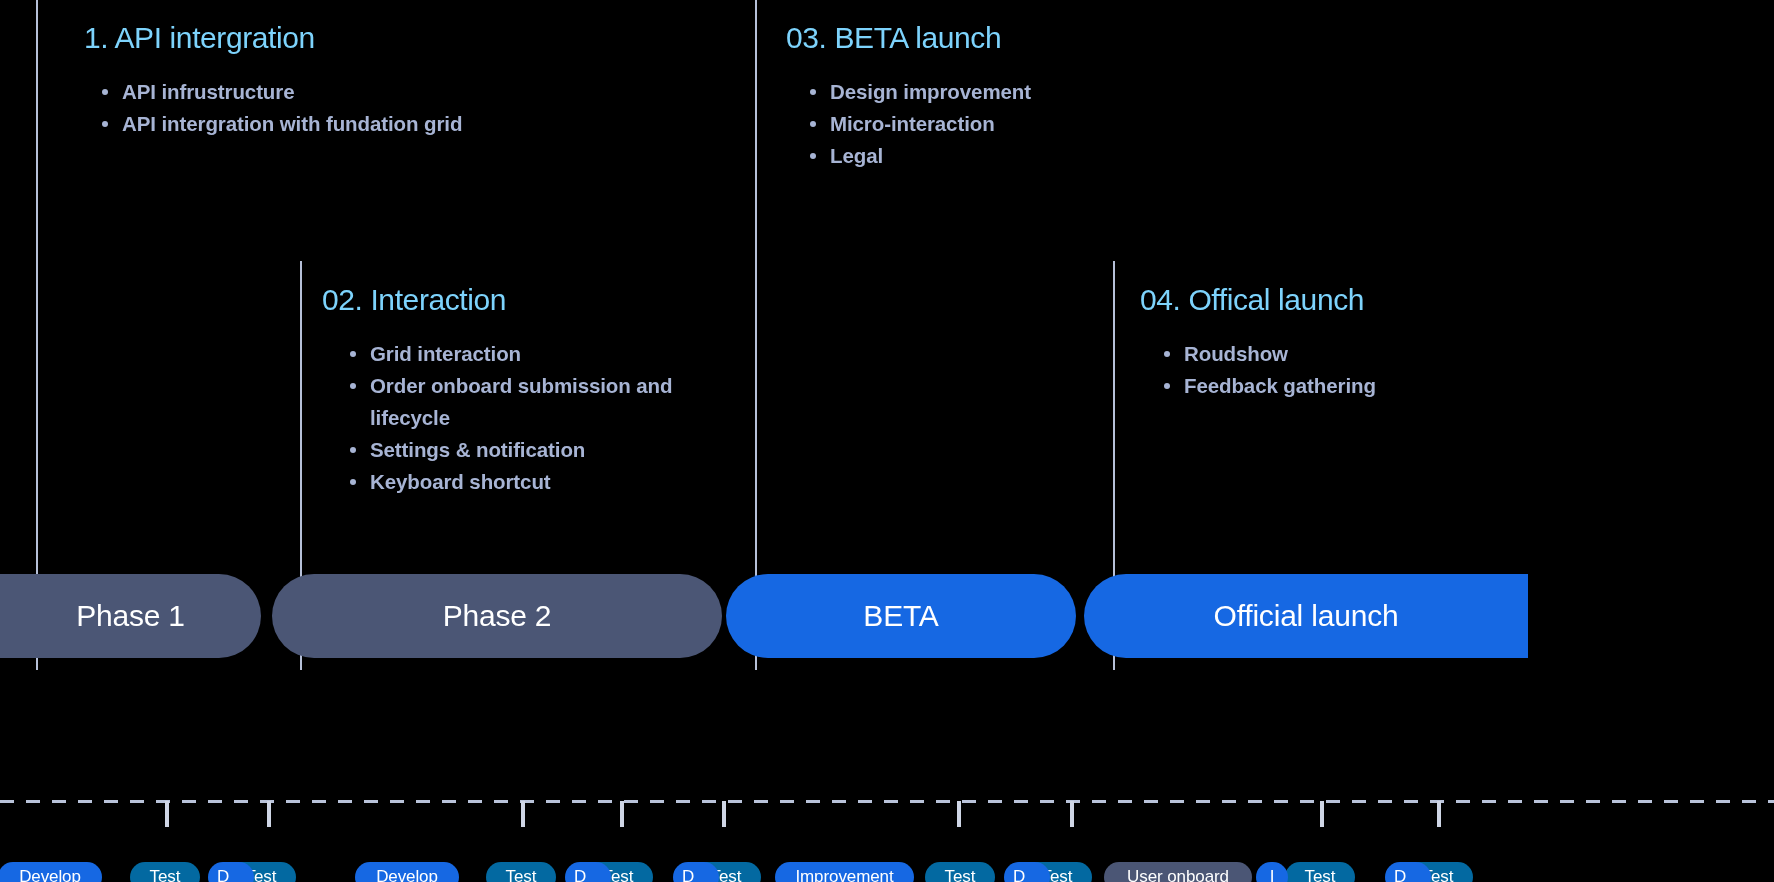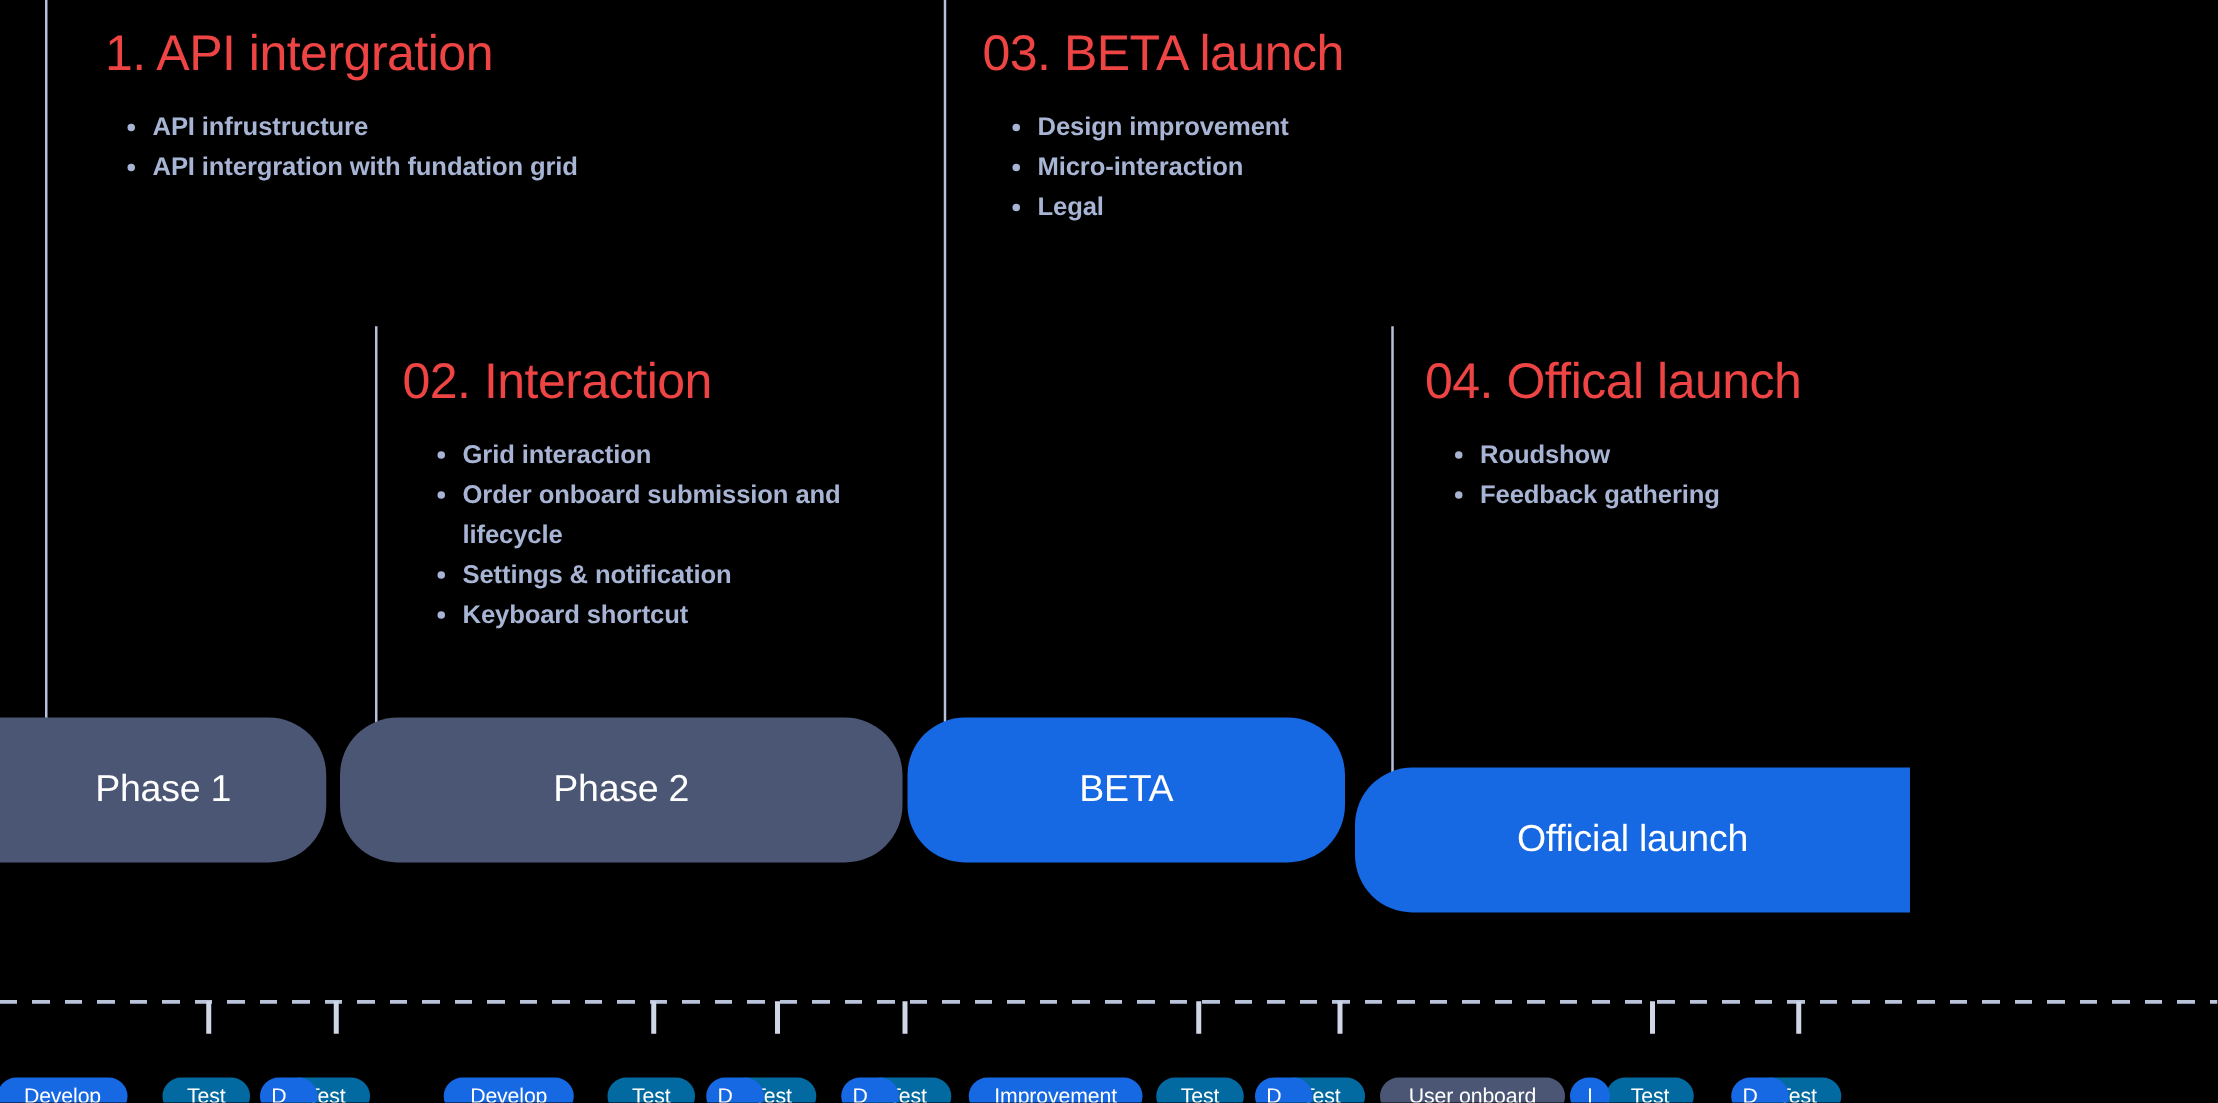--- a/index.html
+++ b/index.html
@@ -5,22 +5,22 @@
   html,body{margin:0;padding:0;background:#000;}
   body{width:1774px;height:882px;overflow:hidden;font-family:"Liberation Sans",sans-serif;}
   #stage{position:relative;width:1774px;height:882px;background:#000;}
 
   
   .vline{position:absolute;width:2px;background:#b6c0d8;}
 
   
   .section{position:absolute;}
   .sec-title{
-    color:#ef4444;
-    font-size:40px;
+    color:#7dd3fc;
+    font-size:30px;
     font-weight:400;
     letter-spacing:-0.4px;
     white-space:nowrap;
     line-height:1.05;
   }
   .sec-list{list-style:none;margin:12px;padding:0;}
   .sec-list li{
     position:relative;
     color:#a7b4d4;
     font-size:20.5px;
@@ -33,21 +33,21 @@
     content:"";
     position:absolute;
     left:6px;top:13px;
     width:6px;height:6px;border-radius:50%;
     background:#a7b4d4;
   }
 
   
   #bars{position:absolute;left:0;top:574px;height:92px;width:1774px;}
   .bar{
-    position:absolute;top:0;height:116px;
+    position:absolute;top:0;height:84px;
     display:flex;align-items:center;justify-content:center;
     color:#ffffff;font-size:30px;font-weight:400;letter-spacing:-0.2px;
     border-radius:46px;
   }
   .bar.slate{background:#4b5675;}
   .bar.blue{background:#1668e3;}
   .bar.flat-left{border-top-left-radius:0;border-bottom-left-radius:0;}
   .bar.flat-right{border-top-right-radius:0;border-bottom-right-radius:0;}
 
   
@@ -111,21 +111,21 @@
     <ul class="sec-list" style="margin-top:22px;width:420px;margin-left:18px;">
       <li>Roudshow</li>
       <li>Feedback gathering</li>
     </ul>
   </div>
 
   <div id="bars">
     <div class="bar slate flat-left" style="left:0px;width:261px;">Phase 1</div>
     <div class="bar slate" style="left:272px;width:450px;">Phase 2</div>
     <div class="bar blue" style="left:726px;width:350px;">BETA</div>
-    <div class="bar blue flat-right" style="left:1084px;width:444px;margin-top:40px;">Official launch</div>
+    <div class="bar blue flat-right" style="left:1084px;width:444px;">Official launch</div>
   </div>
 
   <div id="ruler"></div>
   <div class="tick" style="left:165px;"></div>
   <div class="tick" style="left:267px;"></div>
   <div class="tick" style="left:521px;"></div>
   <div class="tick" style="left:620px;"></div>
   <div class="tick" style="left:722px;"></div>
   <div class="tick" style="left:957px;"></div>
   <div class="tick" style="left:1070px;"></div>

